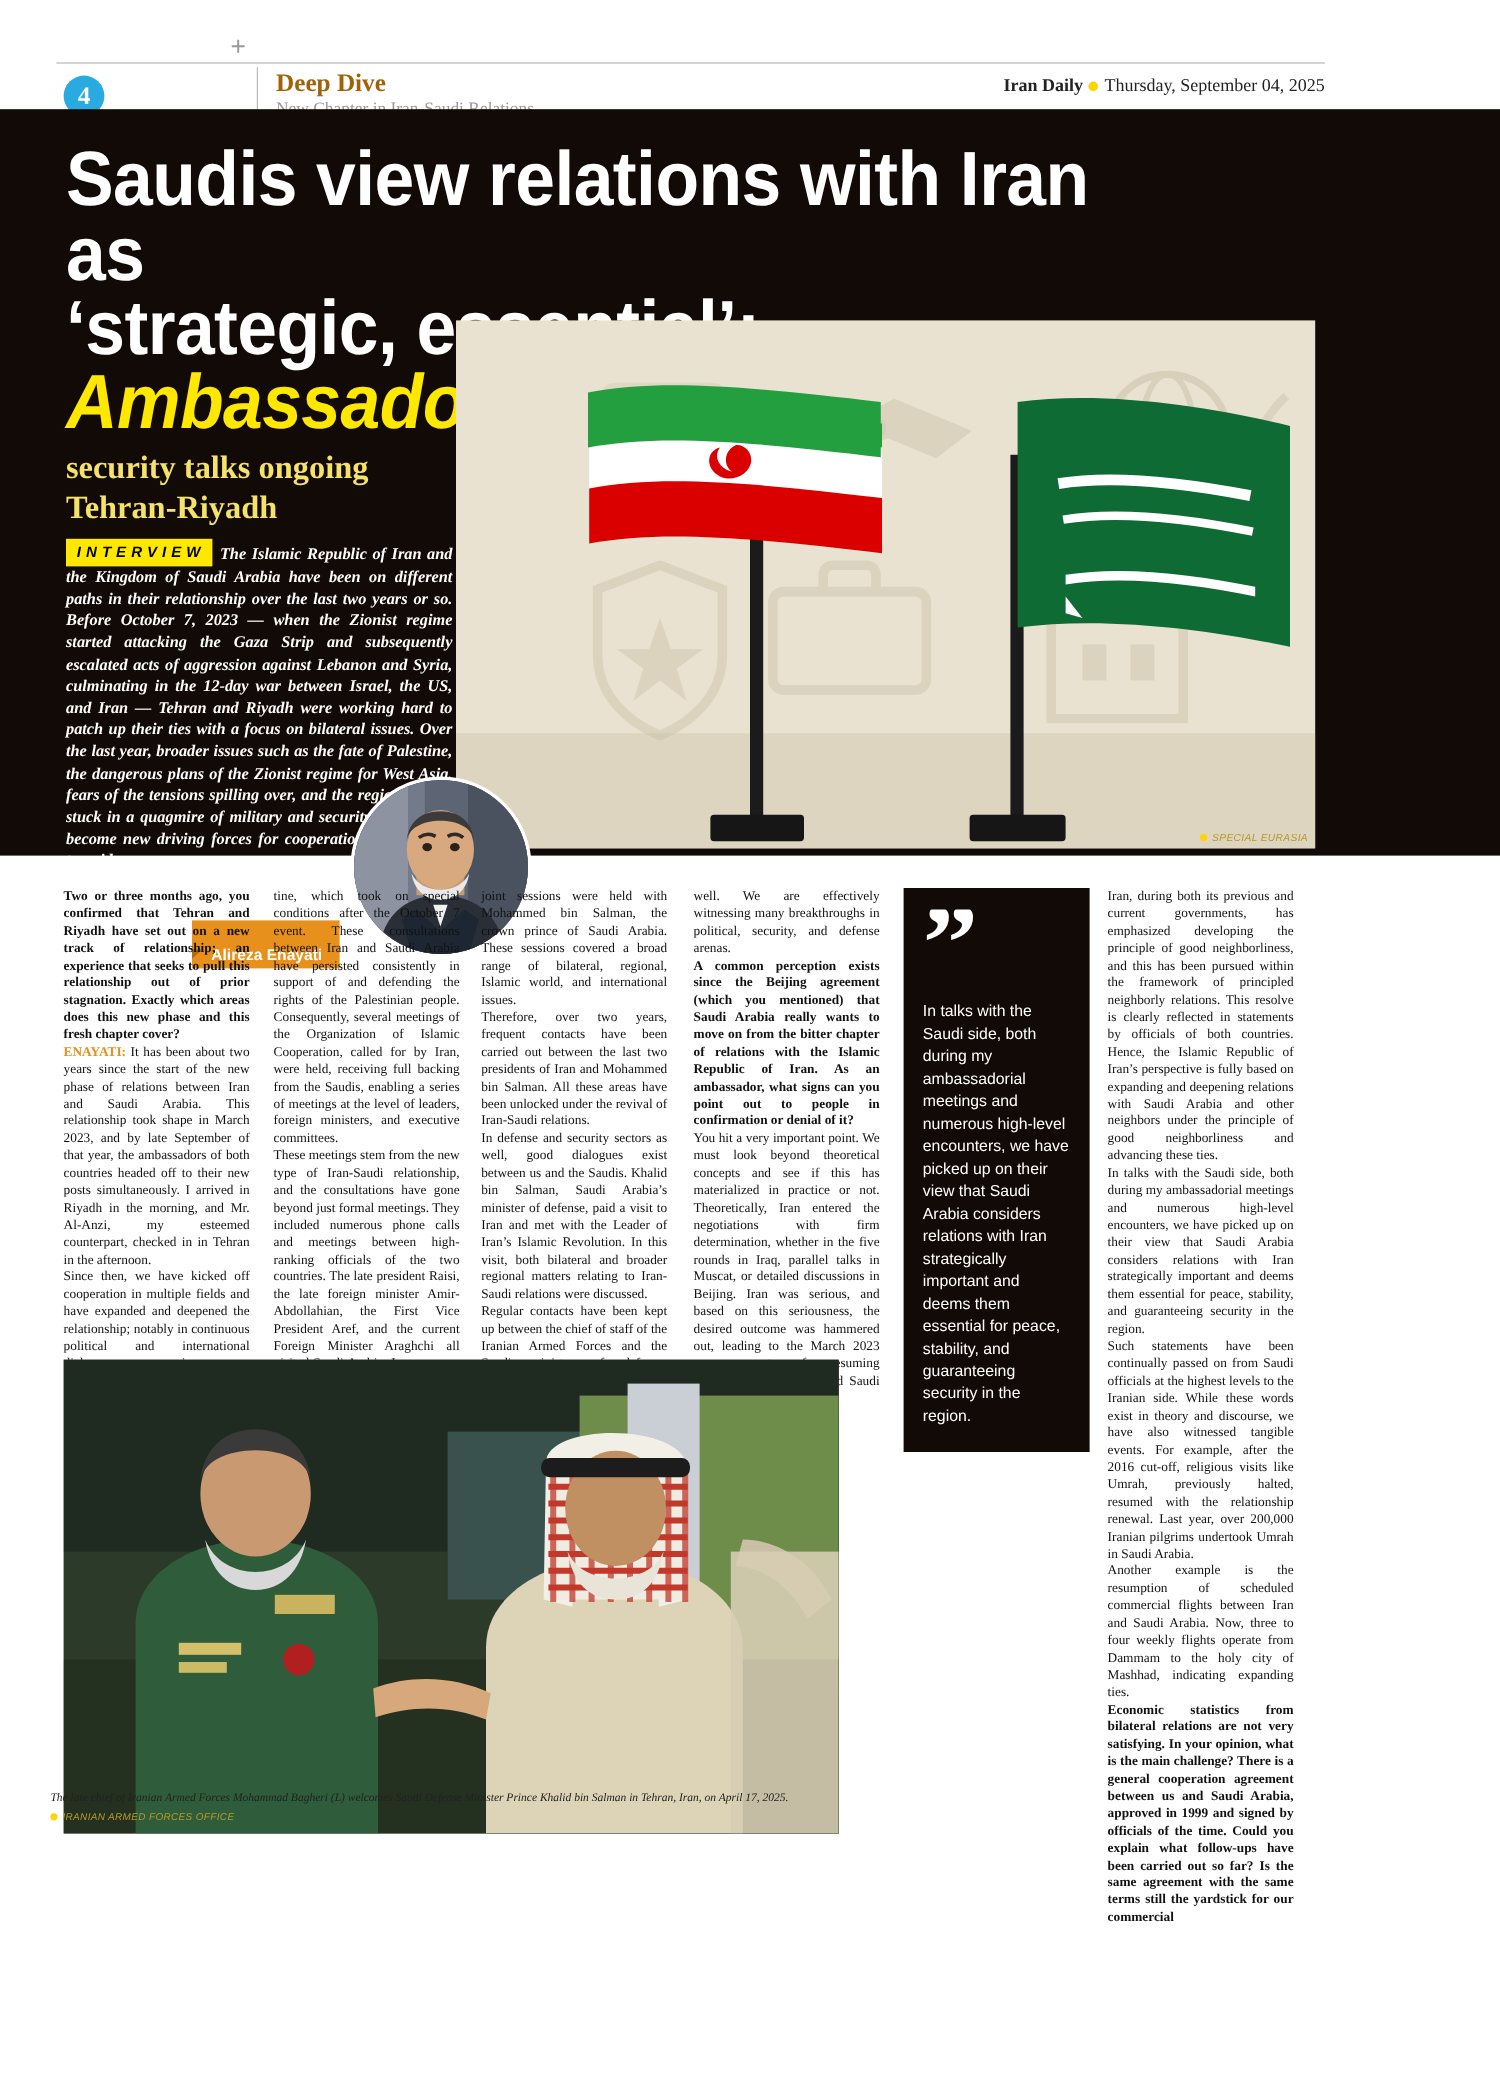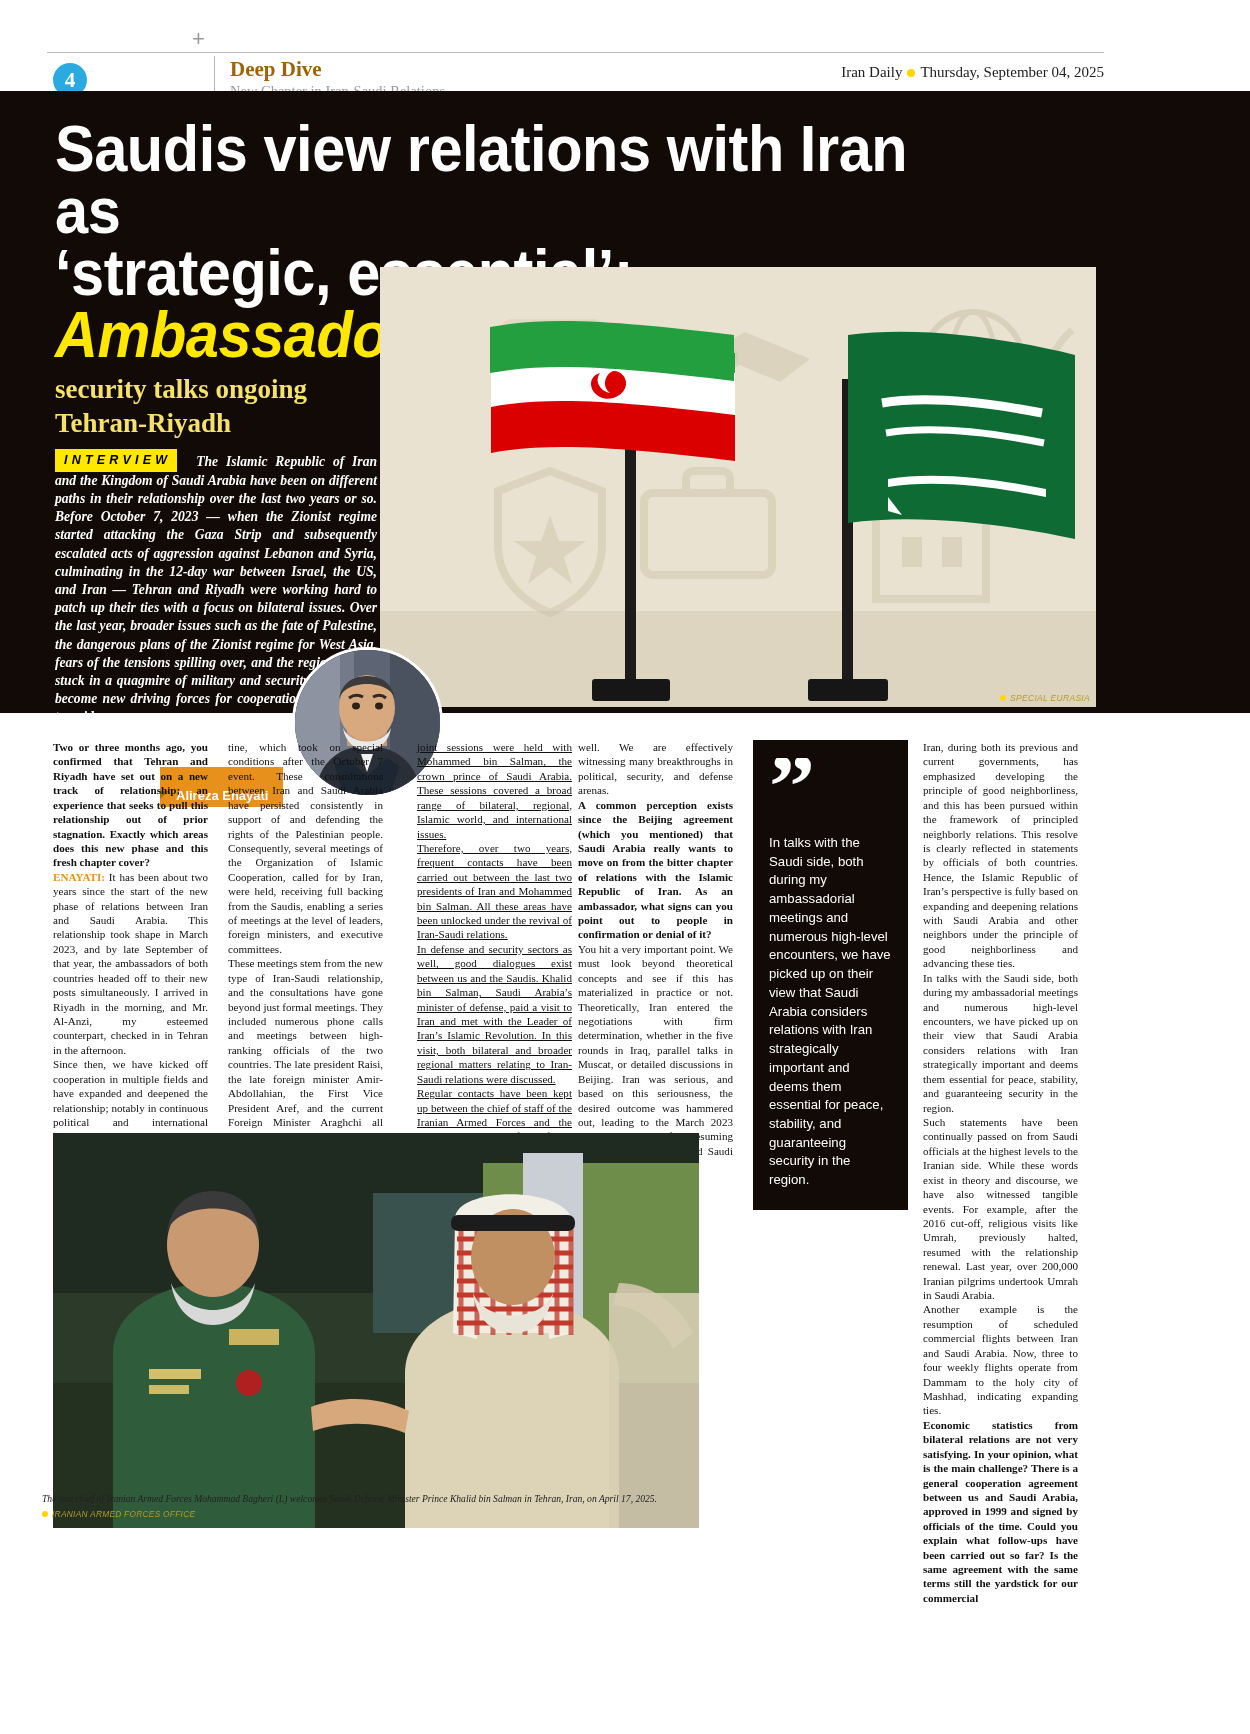--- a/index.html
+++ b/index.html
@@ -18,37 +18,37 @@
   .masthead{position:absolute;left:47px;top:52px;width:1057px;height:56px;}
   .masthead .rule-top{position:absolute;left:0;top:0;width:1057px;height:1px;background:#b8b8b8;}
   .pagenum{position:absolute;left:6px;top:11px;width:34px;height:34px;border-radius:50%;
     background:#29abe2;color:#fff;font-family:"Liberation Serif",serif;font-weight:bold;
     font-size:21px;display:flex;align-items:center;justify-content:center;}
   .sec-divider{position:absolute;left:167px;top:4px;width:1px;height:48px;background:#b8b8b8;}
   .sec-wrap{position:absolute;left:183px;top:6px;}
   .sec-title{font-family:"Liberation Serif",serif;font-weight:bold;font-size:21px;color:#a16207;line-height:1.1;}
   .sec-sub{font-family:"Liberation Serif",serif;font-size:14.5px;color:#9a9a9a;line-height:1.2;margin-top:2px;}
   .dateline{position:absolute;right:0;top:12px;font-size:15px;color:#222;white-space:nowrap;}
-  .dateline b{font-family:"Liberation Serif",serif;font-weight:normal;}
+  .dateline b{font-family:"Liberation Serif",serif;font-weight:bold;}
   .dot-yellow{display:inline-block;width:8px;height:8px;border-radius:50%;background:#ffd500;
     margin:0 5px 1px 5px;vertical-align:middle;}
 
   
   .hero{position:absolute;left:0;top:91px;width:1250px;height:622px;background:#120a06;}
   .headline{position:absolute;left:55px;top:27px;width:1000px;color:#ffffff;
     font-family:"Liberation Sans Narrow","Liberation Sans",sans-serif;
     font-weight:bold;font-size:64px;line-height:0.97;letter-spacing:-0.5px;
     transform:scaleX(0.93);transform-origin:left top;}
   .headline .em{color:#ffe800;font-style:italic;}
   .kicker{position:absolute;left:55px;top:282px;width:320px;color:#f5e26b;
     font-family:"Liberation Serif",serif;font-weight:bold;font-size:27px;line-height:1.25;}
 
   .badge-interview{display:inline-block;background:#ffe800;color:#000;
     font-family:"Liberation Sans",sans-serif;font-weight:bold;font-size:12.5px;
-    letter-spacing:4.2px;padding:3px 6px 3px 9px;vertical-align:2px;margin-right:19px;}
+    letter-spacing:4.2px;padding:3px 6px 3px 9px;vertical-align:2px;margin-right:6px;}
   .intro{position:absolute;left:55px;top:358px;width:322px;color:#ffffff;
     font-family:"Liberation Serif",serif;font-style:italic;font-weight:bold;
     font-size:13.6px;line-height:1.34;text-align:justify;}
   .intro p{margin:0;}
 
   
   .hero-art{position:absolute;left:380px;top:176px;width:716px;height:440px;
     background:#e9e2d0;overflow:hidden;}
   .hero-art .floor{position:absolute;left:0;bottom:0;width:100%;height:96px;background:#ded5c0;}
   .hero-art .ghost{position:absolute;opacity:.42;}
@@ -67,21 +67,21 @@
   .name-badge:after{content:"";position:absolute;left:0;top:24px;border-left:9px solid #b06c10;
     border-bottom:8px solid transparent;}
 
   
   .body-wrap{position:absolute;left:53px;top:740px;width:1046px;}
   .col{position:absolute;top:0;width:155px;font-size:11.1px;line-height:1.3;
     text-align:justify;color:#111;}
   .col p{margin:0 0 0 0;text-indent:0;}
   .col .q{font-weight:bold;}
   .col .tag{font-weight:bold;color:#e8901c;}
-  .c1{left:0;}   .c2{left:175px;}  .c3{left:364px;text-decoration:underline;}
+  .c1{left:0;}   .c2{left:175px;}  .c3{left:348px;}
   .c4{left:525px;} .c5{left:870px;}
 
   
   .pull{position:absolute;left:700px;top:0;width:155px;background:#120a06;color:#fff;
     padding:18px 16px 20px 16px;box-sizing:border-box;}
   .pull .marks{font-family:"Liberation Serif",serif;font-weight:bold;font-size:92px;
     line-height:.62;color:#fff;letter-spacing:-4px;height:62px;overflow:hidden;}
   .pull .qtext{font-family:"Liberation Sans",sans-serif;font-size:13.2px;line-height:1.42;margin-top:14px;}
 
   

